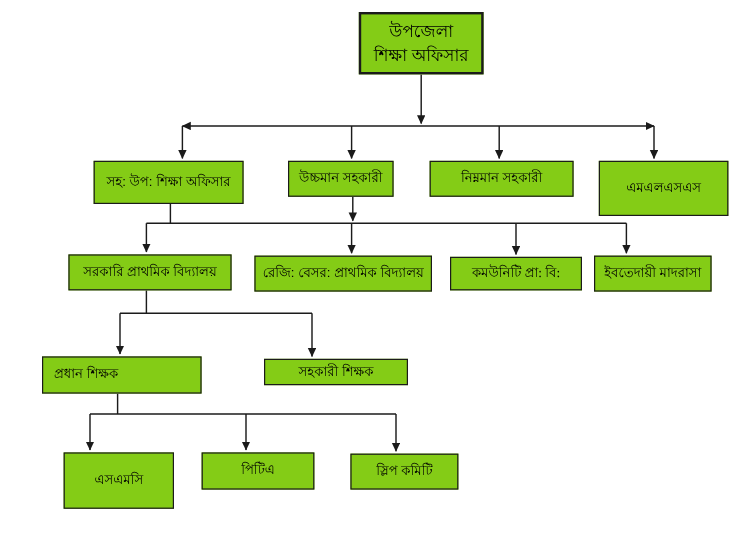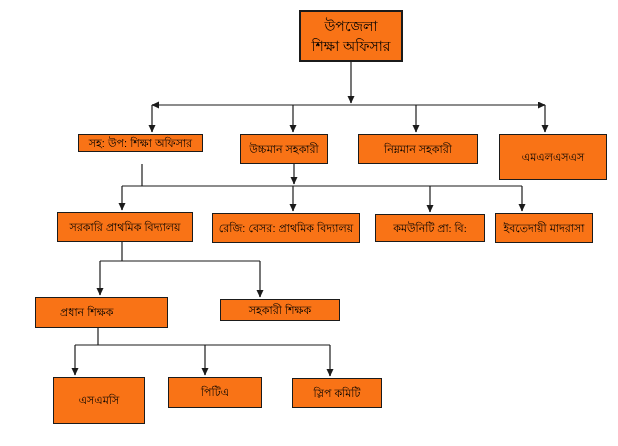--- a/index.html
+++ b/index.html
@@ -3,27 +3,27 @@
 <meta charset="utf-8">
 <style>
   html,body{margin:0;padding:0;background:#ffffff;}
   .canvas{
     position:relative;width:618px;height:446px;background:#ffffff;overflow:hidden;
     font-family:"Liberation Sans","DejaVu Sans",sans-serif;color:#000;
   }
   .connector-layer{position:absolute;left:0;top:0;width:618px;height:446px;}
   .connector-layer line{stroke:#1b1b1b;stroke-width:1.2;}
   .node{
-    position:absolute;box-sizing:border-box;background:#f97316;
+    position:absolute;box-sizing:border-box;background:#84cc16;
     border:1.5px solid #1b1b1b;
     display:flex;align-items:center;justify-content:center;
     text-align:center;font-size:11px;line-height:1.3;padding:2px 4px;
   }
   .node.root{border-width:2px;font-size:14px;line-height:1.45;padding:4px 8px;}
-  .node.align-left{justify-content:flex-start;text-align:center;padding-left:24px;}
+  .node.align-left{justify-content:flex-start;text-align:center;padding-left:9px;}
 </style>
 </head>
 <body>
 
 <div class="canvas">
 
   <svg class="connector-layer" width="618" height="446" viewBox="0 0 618 446" xmlns="http://www.w3.org/2000/svg">
     <defs>
       <marker id="ah" orient="auto-start-reverse" markerUnits="userSpaceOnUse" markerWidth="10" markerHeight="10" refX="7" refY="3.5">
         <path d="M0,0 L7.5,3.5 L0,7 Z" fill="#1b1b1b"></path>
@@ -52,21 +52,21 @@
 
     <line x1="98" y1="328" x2="98" y2="345"></line>
     <line x1="75" y1="345" x2="330" y2="345"></line>
     <line x1="75" y1="345" x2="75" y2="375" marker-end="url(#ah)"></line>
     <line x1="205" y1="345" x2="205" y2="375" marker-end="url(#ah)"></line>
     <line x1="330" y1="345" x2="330" y2="376" marker-end="url(#ah)"></line>
   </svg>
 
   <div class="node root" style="left:299px;top:10px;width:104px;height:52px;">উপজেলা শিক্ষা অফিসার</div>
 
-  <div class="node" style="left:78px;top:134px;width:125px;height:18px;">সহ: উপ: শিক্ষা অফিসার</div>
+  <div class="node" style="left:78px;top:134px;width:125px;height:36px;">সহ: উপ: শিক্ষা অফিসার</div>
   <div class="node" style="left:240px;top:134px;width:88px;height:30px;">উচ্চমান সহকারী</div>
   <div class="node" style="left:358px;top:134px;width:120px;height:30px;">নিম্নমান সহকারী</div>
   <div class="node" style="left:499px;top:134px;width:108px;height:46px;">এমএলএসএস</div>
 
   <div class="node" style="left:212px;top:213px;width:148px;height:30px;">রেজি: বেসর: প্রাথমিক বিদ্যালয়</div>
   <div class="node" style="left:57px;top:212px;width:136px;height:30px;">সরকারি প্রাথমিক বিদ্যালয়</div>
   <div class="node" style="left:375px;top:214px;width:110px;height:28px;font-family:Liberation Serif, serif;">কমউনিটি প্রা: বি:</div>
   <div class="node" style="left:495px;top:213px;width:98px;height:30px;">ইবতেদায়ী মাদরাসা</div>
 
   <div class="node align-left" style="left:35px;top:297px;width:133px;height:31px;">প্রধান শিক্ষক</div>

